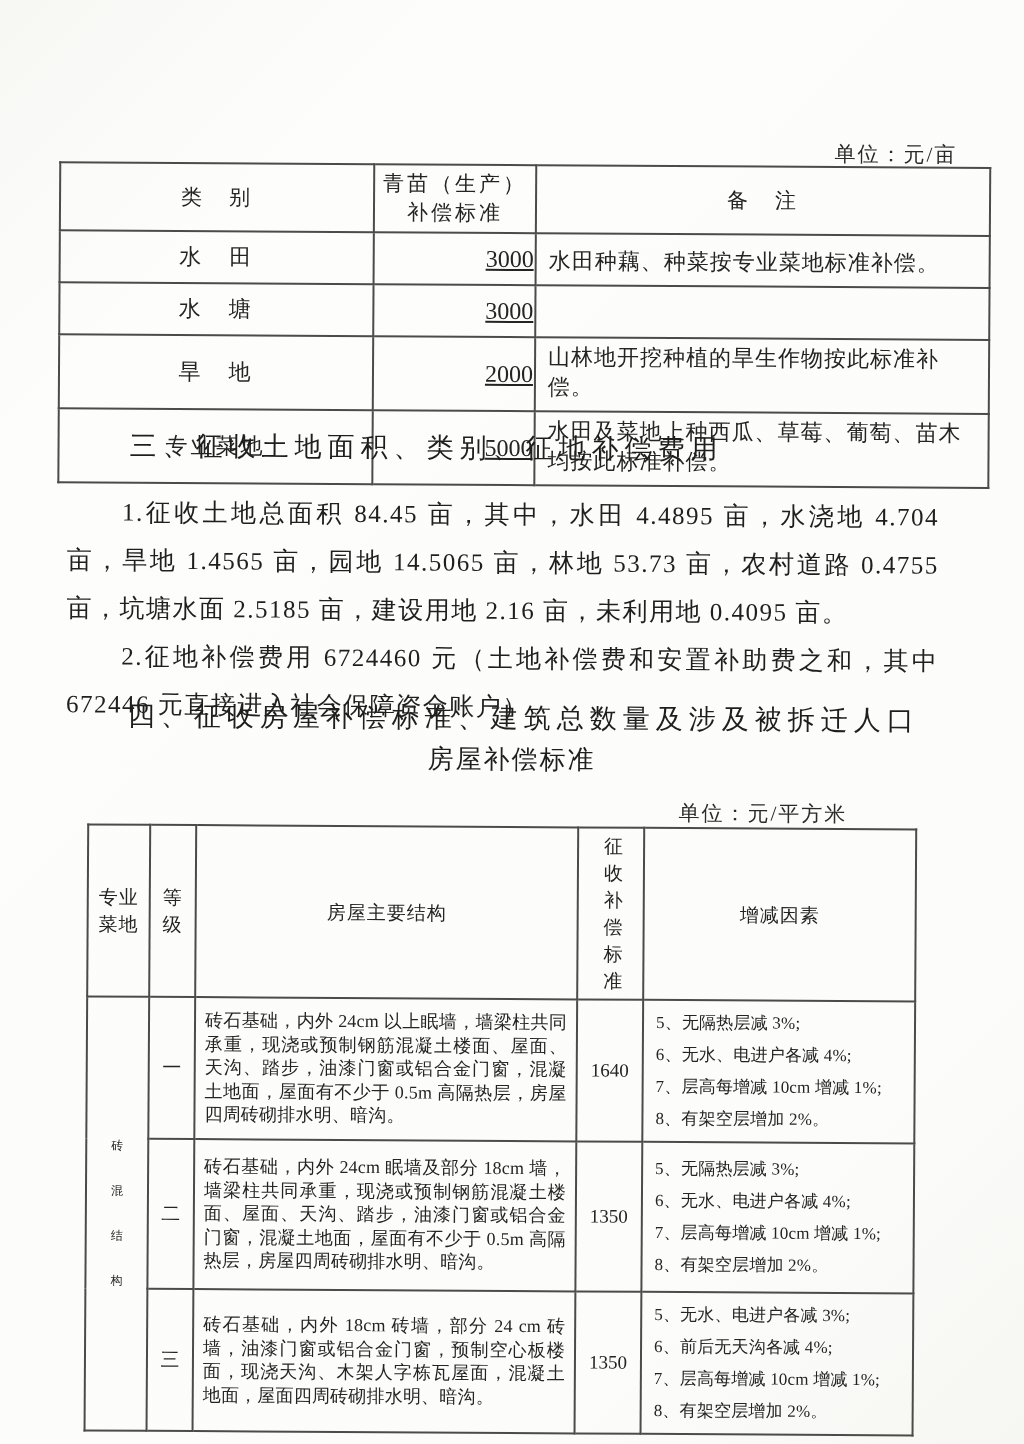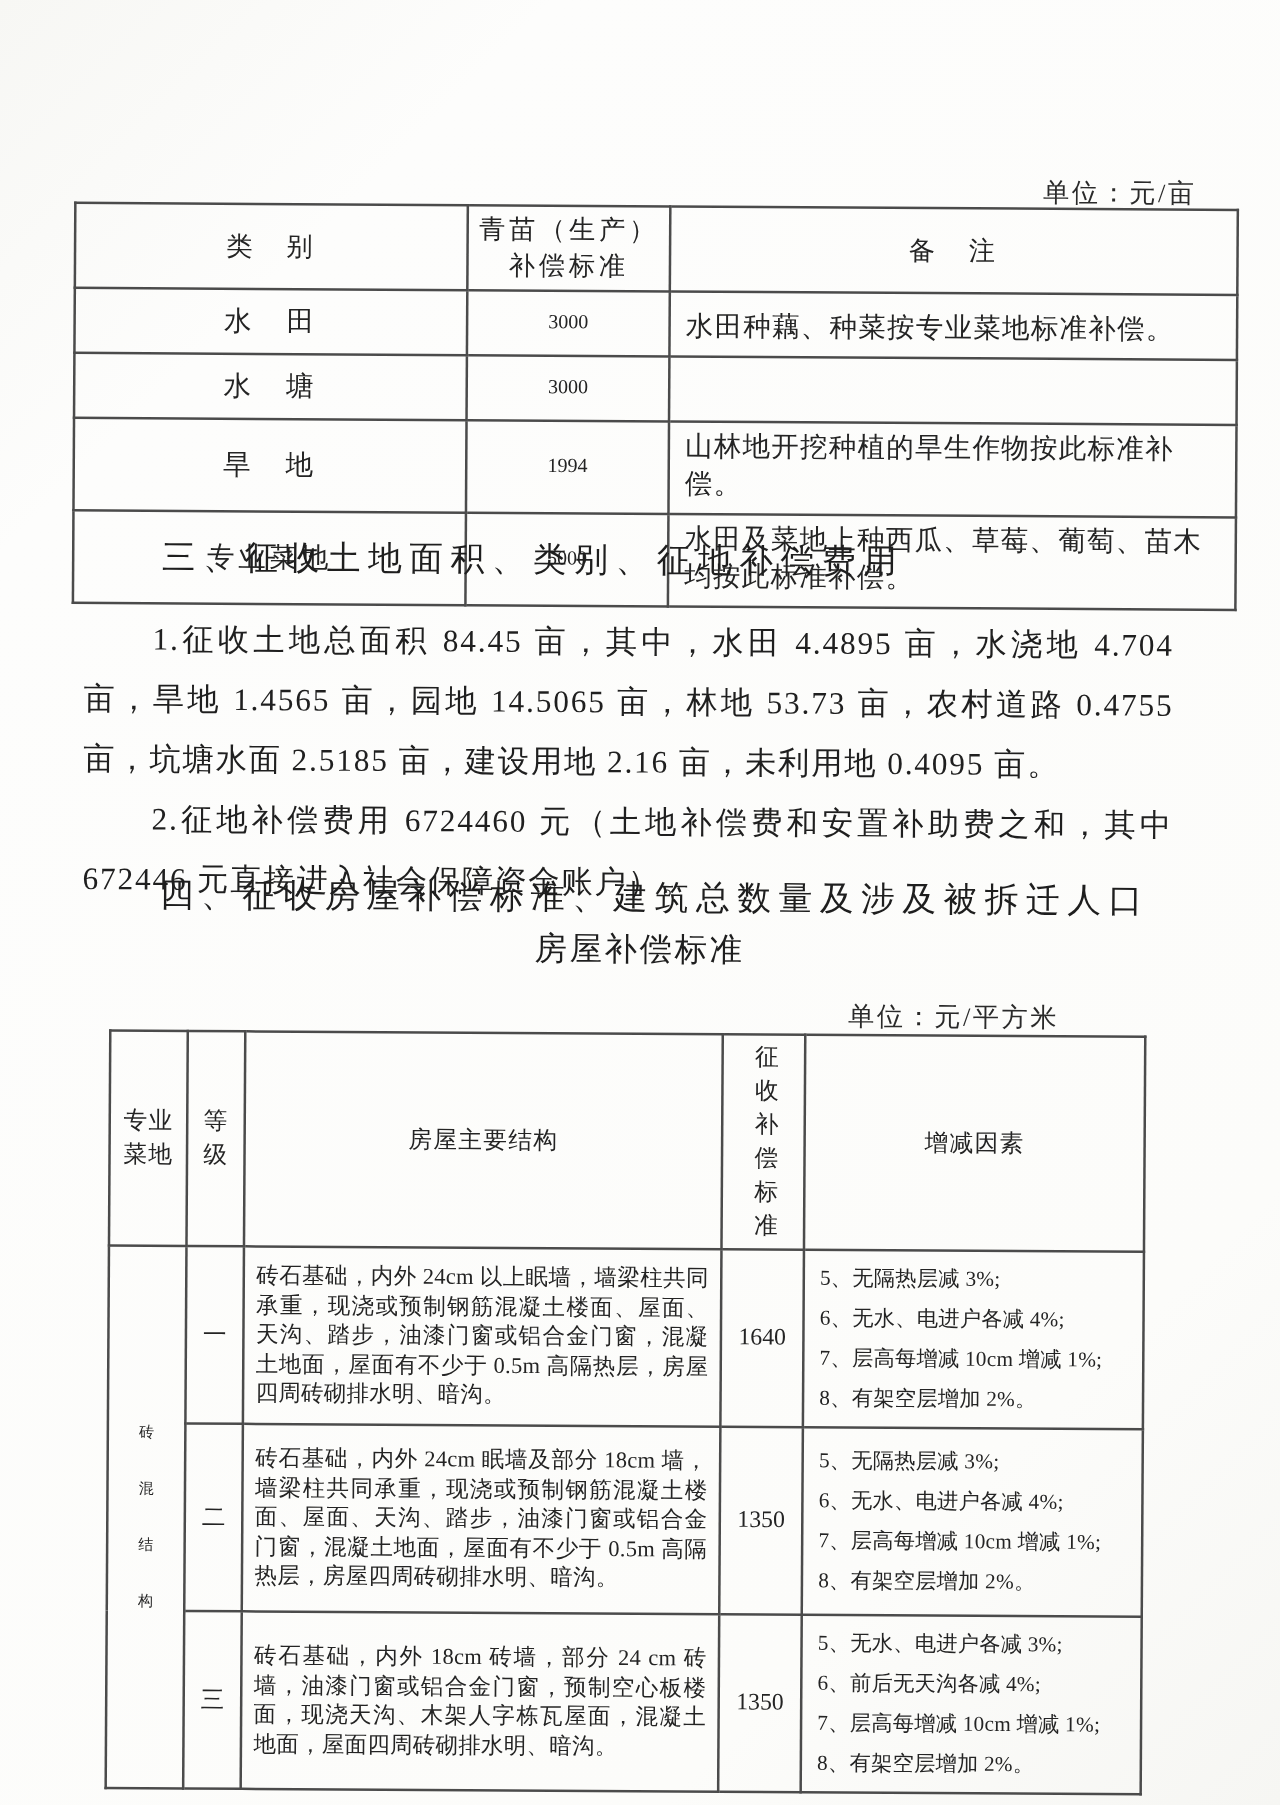--- a/index.html
+++ b/index.html
@@ -32,21 +32,21 @@
 
   
   .t1 {
     position: absolute;
     top: 164px; left: 56px;
     width: 932px;
   }
   .t1 th { font-size: 21px; line-height: 29px; letter-spacing: 3px; padding: 4px 6px; }
   .t1 td { font-size: 22px; }
   .t1 .cat { text-align: center; letter-spacing: 3px; height: 48px; }
-  .t1 .num { text-align: center; font-size: 16px; }
+  .t1 .num { text-align: right; font-size: 24px; text-decoration: underline; }
   .t1 .rem { text-align: left; padding: 4px 10px 8px 12px; vertical-align: bottom; letter-spacing: 1px; line-height: 30px; }
   .t1 .hdr-row { height: 60px; }
   .t1 .last-row td { height: 56px; }
 
   
   .sec-heading {
     position: absolute;
     left: 128px;
     font-size: 27px;
     letter-spacing: 6px;
@@ -144,21 +144,21 @@
           <td class="num">3000</td>
           <td class="rem">水田种藕、种菜按专业菜地标准补偿。</td>
         </tr>
         <tr>
           <td class="cat">水　塘</td>
           <td class="num">3000</td>
           <td class="rem"></td>
         </tr>
         <tr>
           <td class="cat">旱　地</td>
-          <td class="num">1994</td>
+          <td class="num">2000</td>
           <td class="rem">山林地开挖种植的旱生作物按此标准补偿。</td>
         </tr>
         <tr class="last-row">
           <td class="cat">专业菜地</td>
           <td class="num">5000</td>
           <td class="rem">水田及菜地上种西瓜、草莓、葡萄、苗木均按此标准补偿。</td>
         </tr>
       </tbody>
     </table>
 

